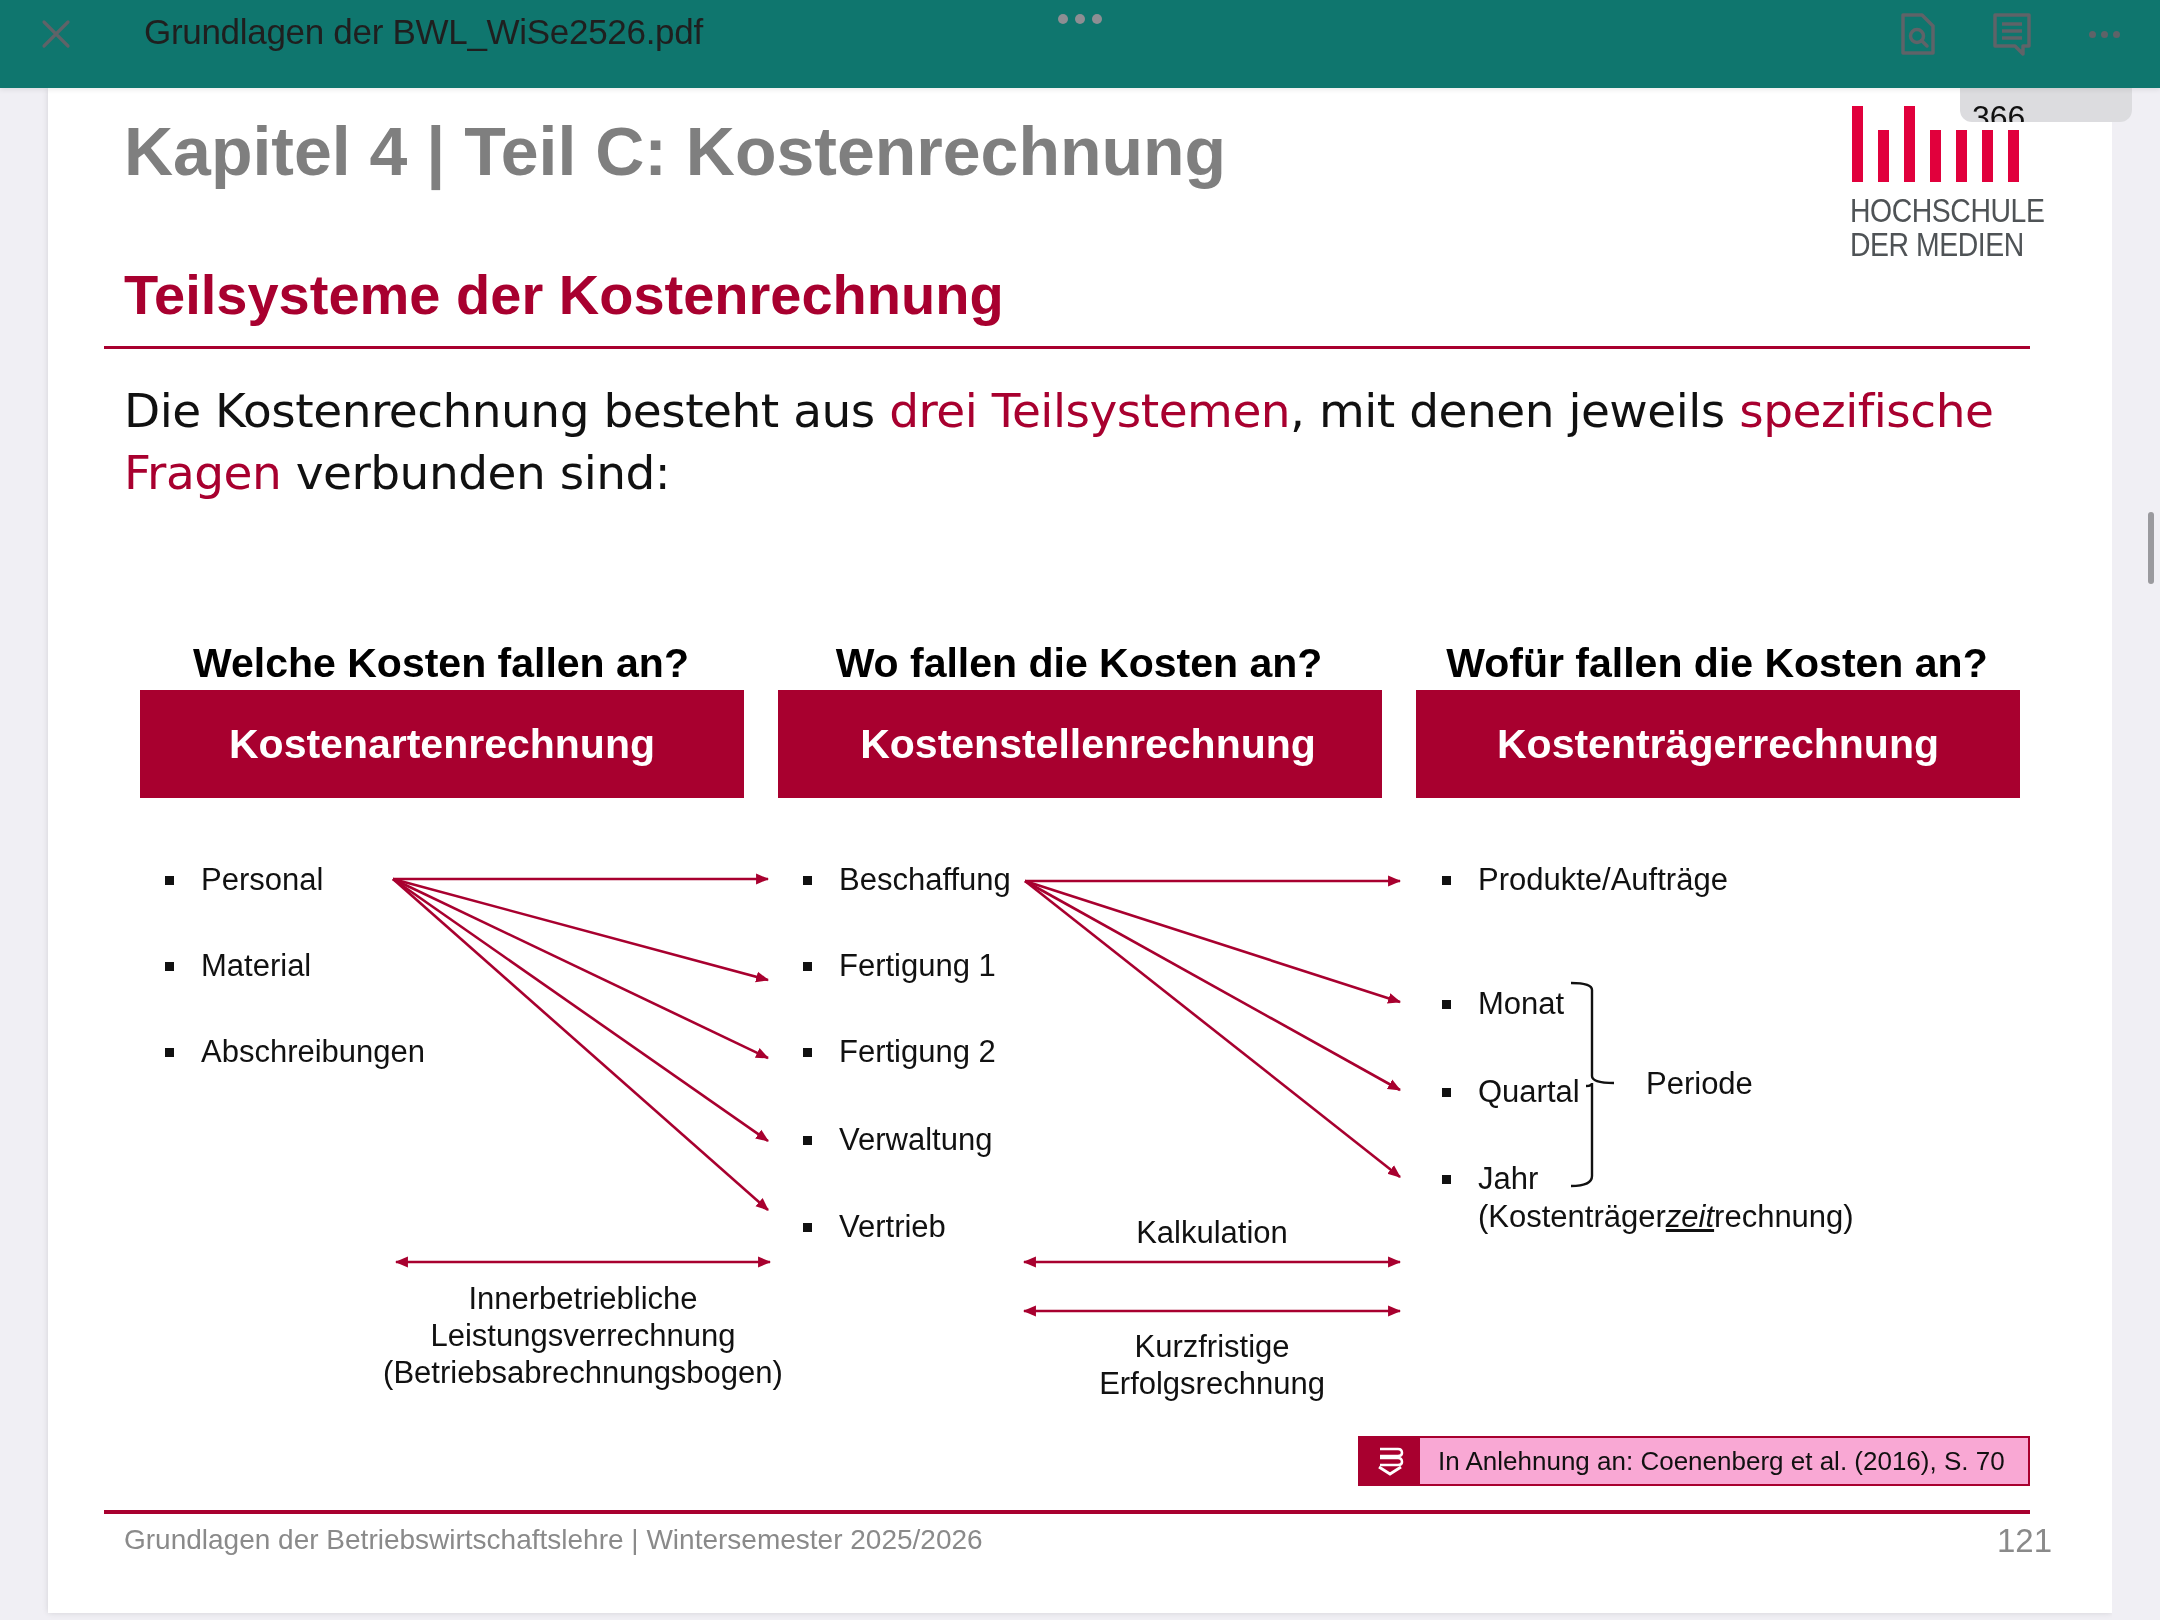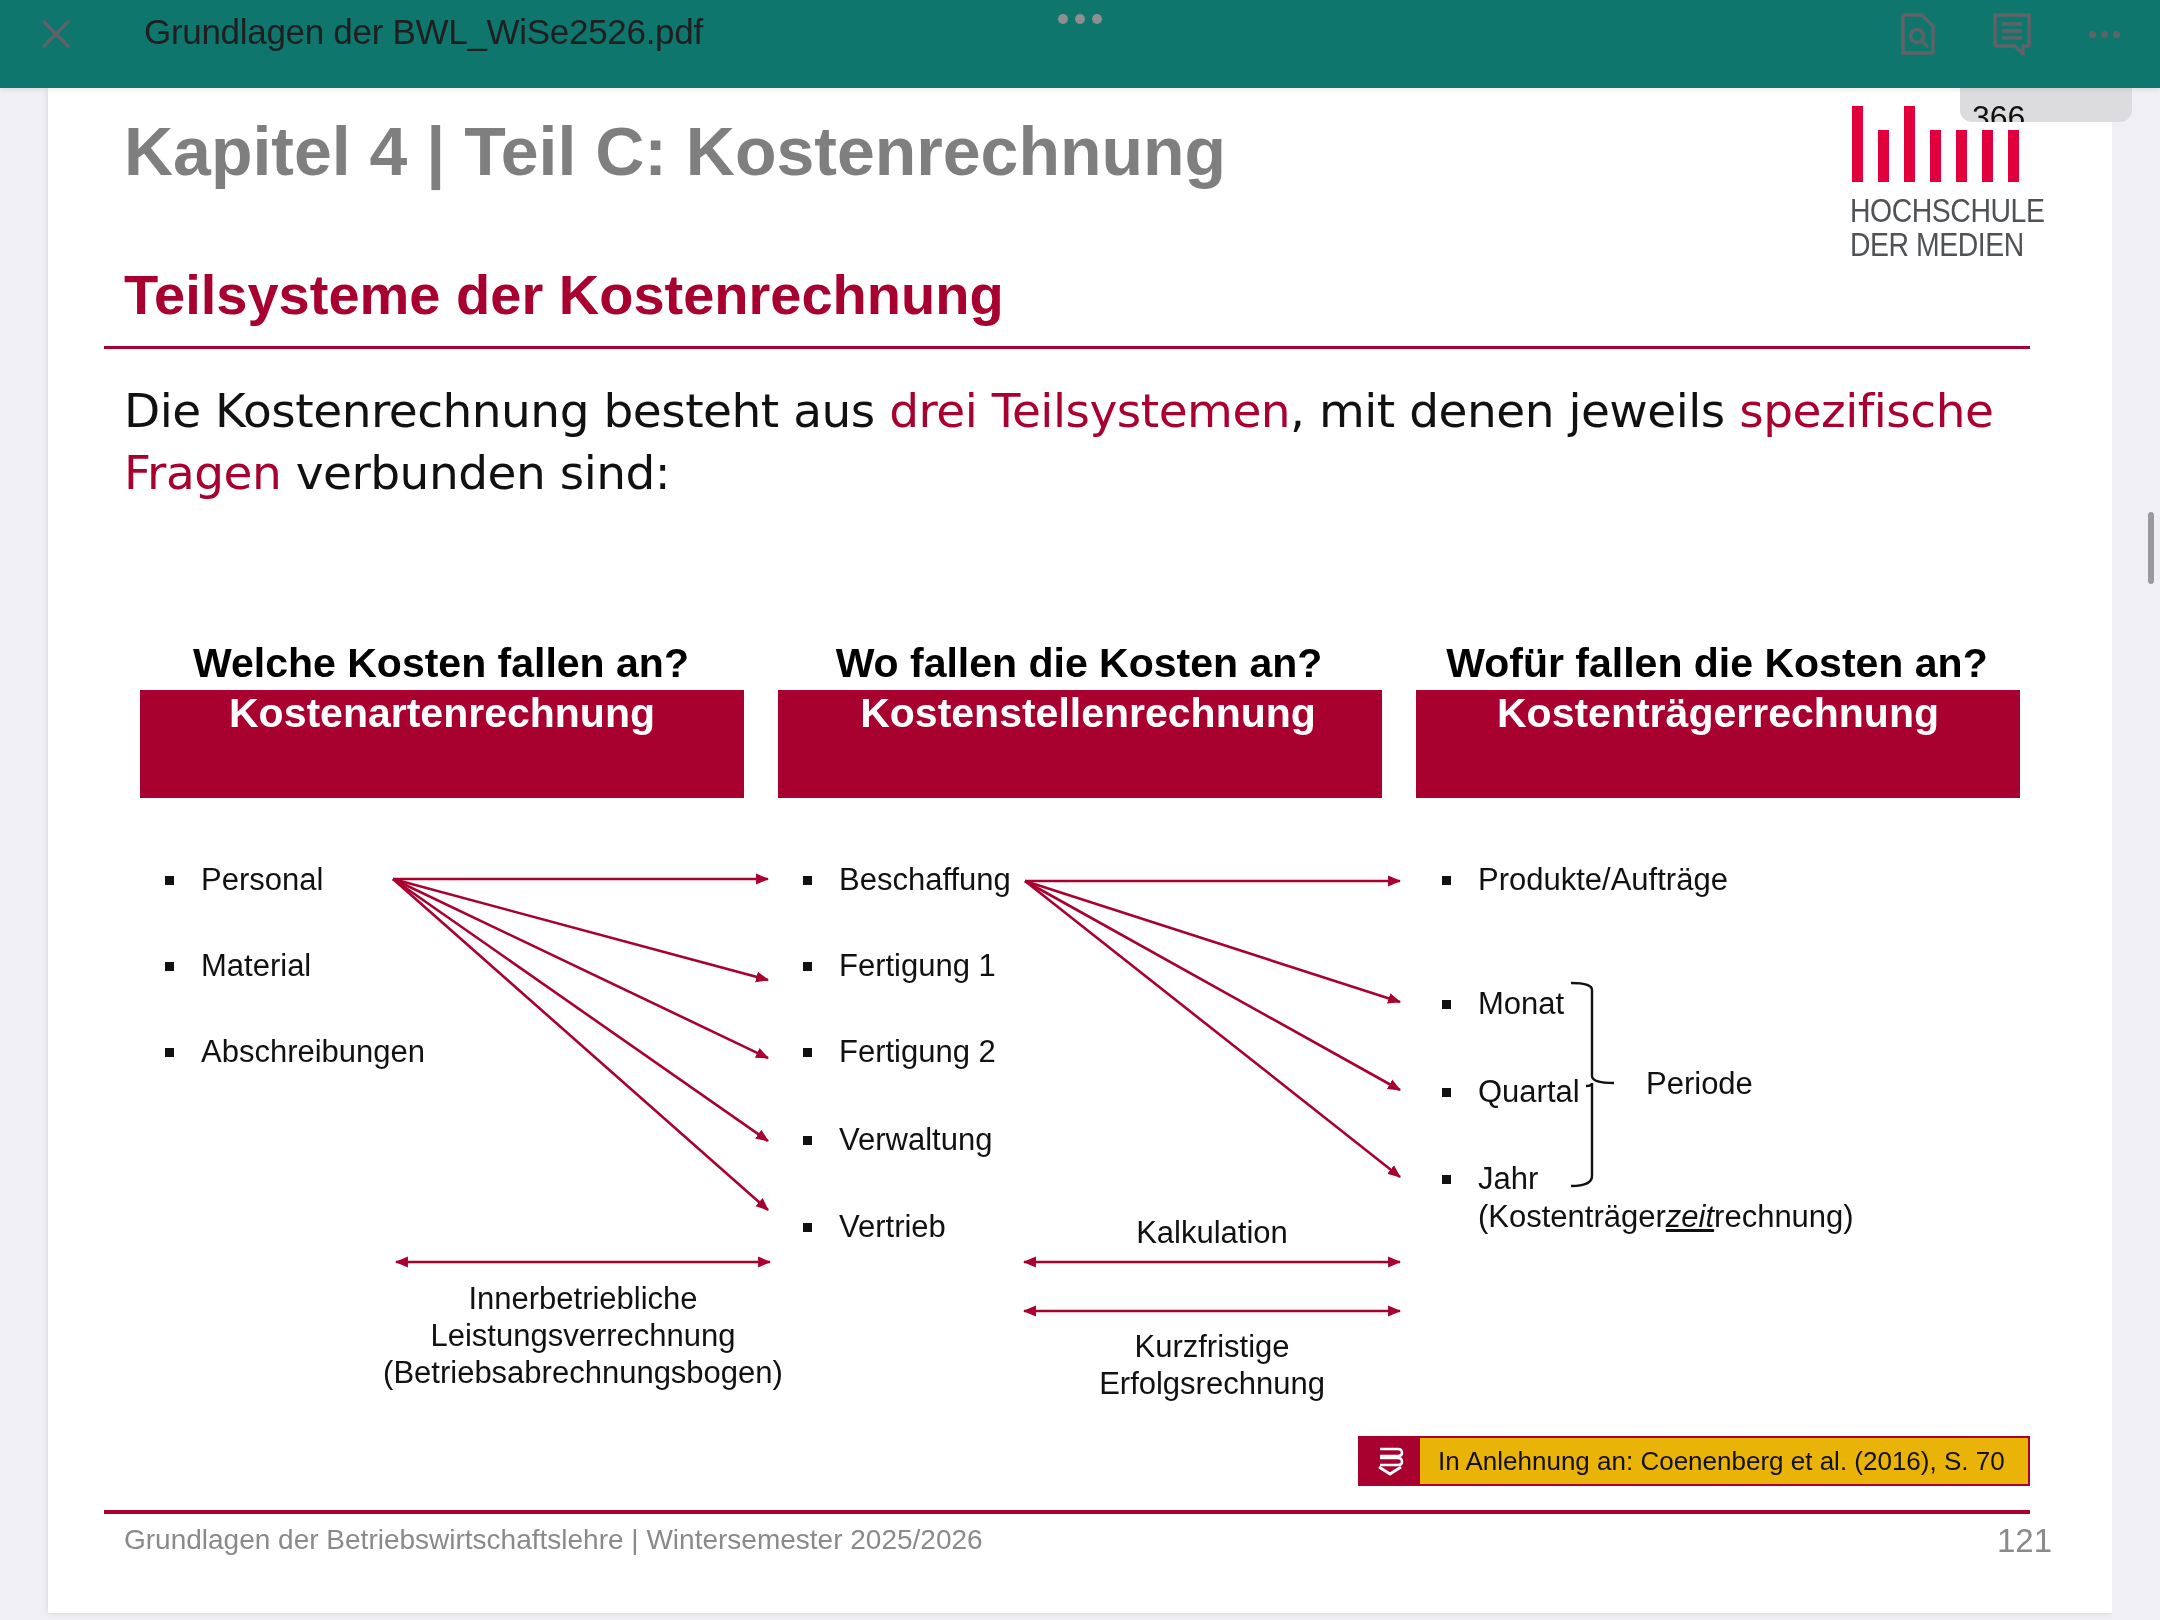--- a/index.html
+++ b/index.html
@@ -24,30 +24,30 @@
     .logo-bars { position: relative; height: 76px; }
     .logo-bars i { position: absolute; bottom: 0; width: 11px; background: #e1003c; display: block; }
     .logo-text { font-family: "Liberation Sans Narrow", "Liberation Sans", sans-serif; font-size: 33px; line-height: 34px; color: #4f5356; letter-spacing: -0.5px; transform: scaleX(0.86); transform-origin: left; margin-top: 12px; white-space: nowrap; }
 
     .slide-title { position: absolute; left: 124px; top: 262px; font-size: 56px; font-weight: bold; color: #a8002f; }
     .rule { position: absolute; left: 104px; width: 1926px; height: 3px; background: #a8002f; }
     .intro { position: absolute; left: 124px; top: 380px; width: 1920px; font-family: "DejaVu Sans", sans-serif; font-size: 47px; line-height: 62px; color: #111; letter-spacing: -0.5px; }
     .intro .hl { color: #a8002f; }
 
     .question { position: absolute; top: 612px; width: 602px; text-align: center; font-size: 41px; font-weight: bold; color: #000; margin-top: 28px; }
-    .sys-box { position: absolute; top: 690px; width: 604px; height: 108px; background: #a8002f; color: #fff; font-size: 41px; font-weight: bold; display: flex; align-items: flex-start; justify-content: center; }
+    .sys-box { position: absolute; top: 690px; width: 604px; height: 108px; background: #a8002f; color: #fff; font-size: 41px; font-weight: bold; display: flex; align-items: center; justify-content: center; }
 
     .item { position: absolute; font-size: 31px; color: #111; line-height: 38px; white-space: nowrap; }
     .bullet { position: absolute; width: 9px; height: 9px; background: #111; }
     .center-label { position: absolute; font-size: 31px; color: #111; line-height: 37px; text-align: center; }
     .periode { position: absolute; left: 1646px; top: 1066px; font-size: 31px; color: #111; }
 
     svg.arrows { position: absolute; left: 0; top: 0; width: 2160px; height: 1620px; pointer-events: none; }
 
-    .source-box { position: absolute; left: 1358px; top: 1436px; width: 672px; height: 50px; border: 2px solid #a8002f; background: #eab308; display: flex; align-items: center; }
+    .source-box { position: absolute; left: 1358px; top: 1436px; width: 672px; height: 50px; border: 2px solid #a8002f; background: #f9a8d4; display: flex; align-items: center; }
     .source-icon { width: 60px; height: 46px; background: #a8002f; display: flex; align-items: center; justify-content: center; }
     .source-text { padding-left: 18px; font-size: 26px; color: #111; }
 
     .footer-text { position: absolute; left: 124px; top: 1524px; font-size: 28px; color: #8a8a8a; }
     .footer-num { position: absolute; left: 1950px; top: 1522px; font-size: 33px; color: #8a8a8a; margin-left: 47px; }
   </style>
 </head>
 <body>
 
 <div class="topbar">

